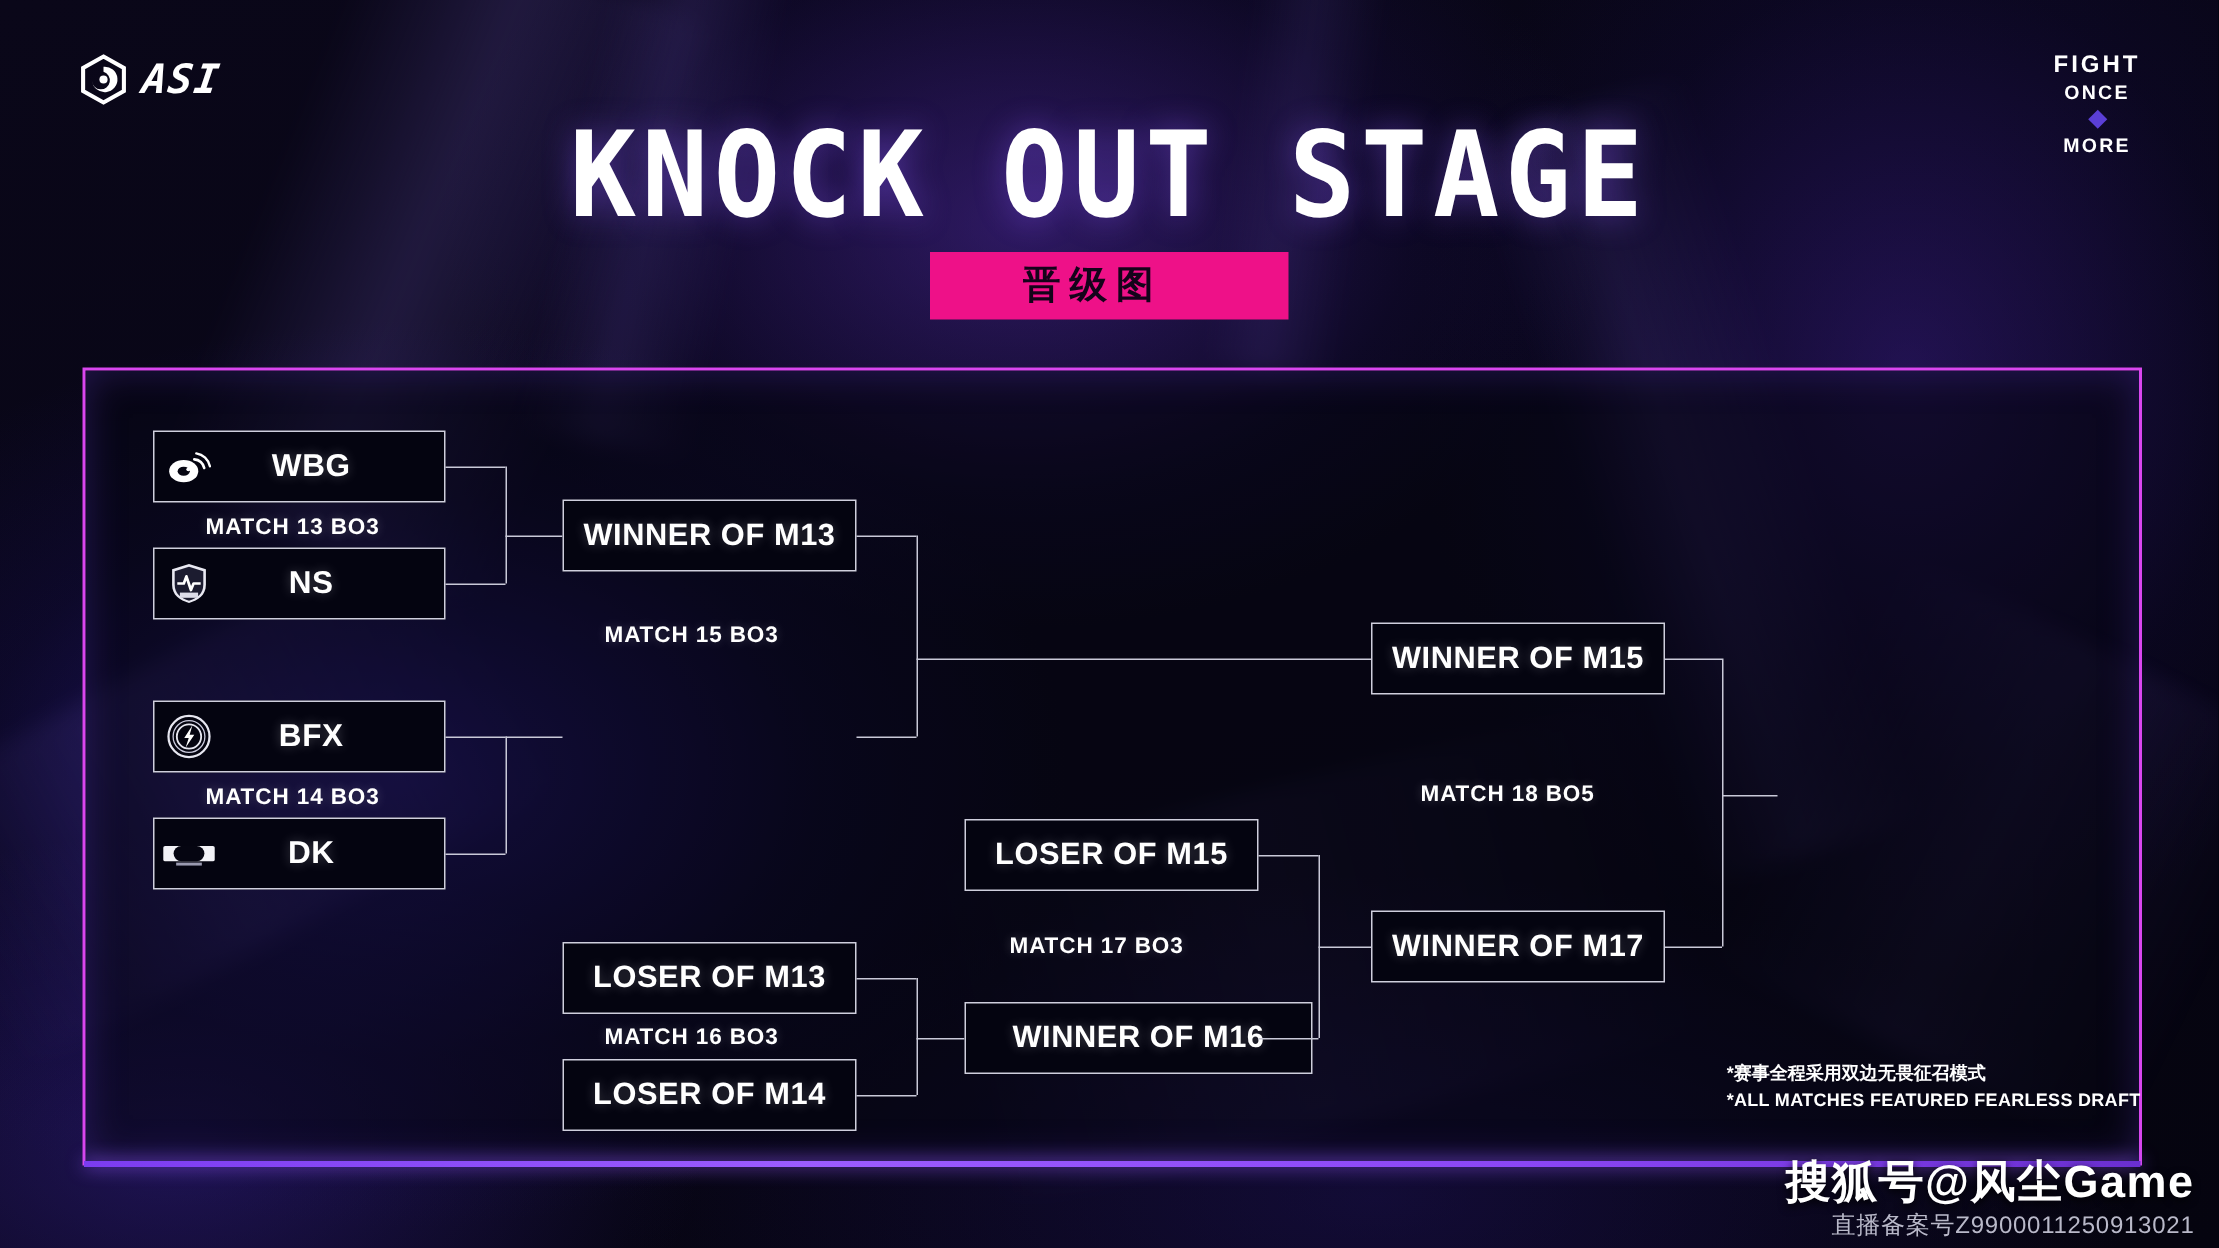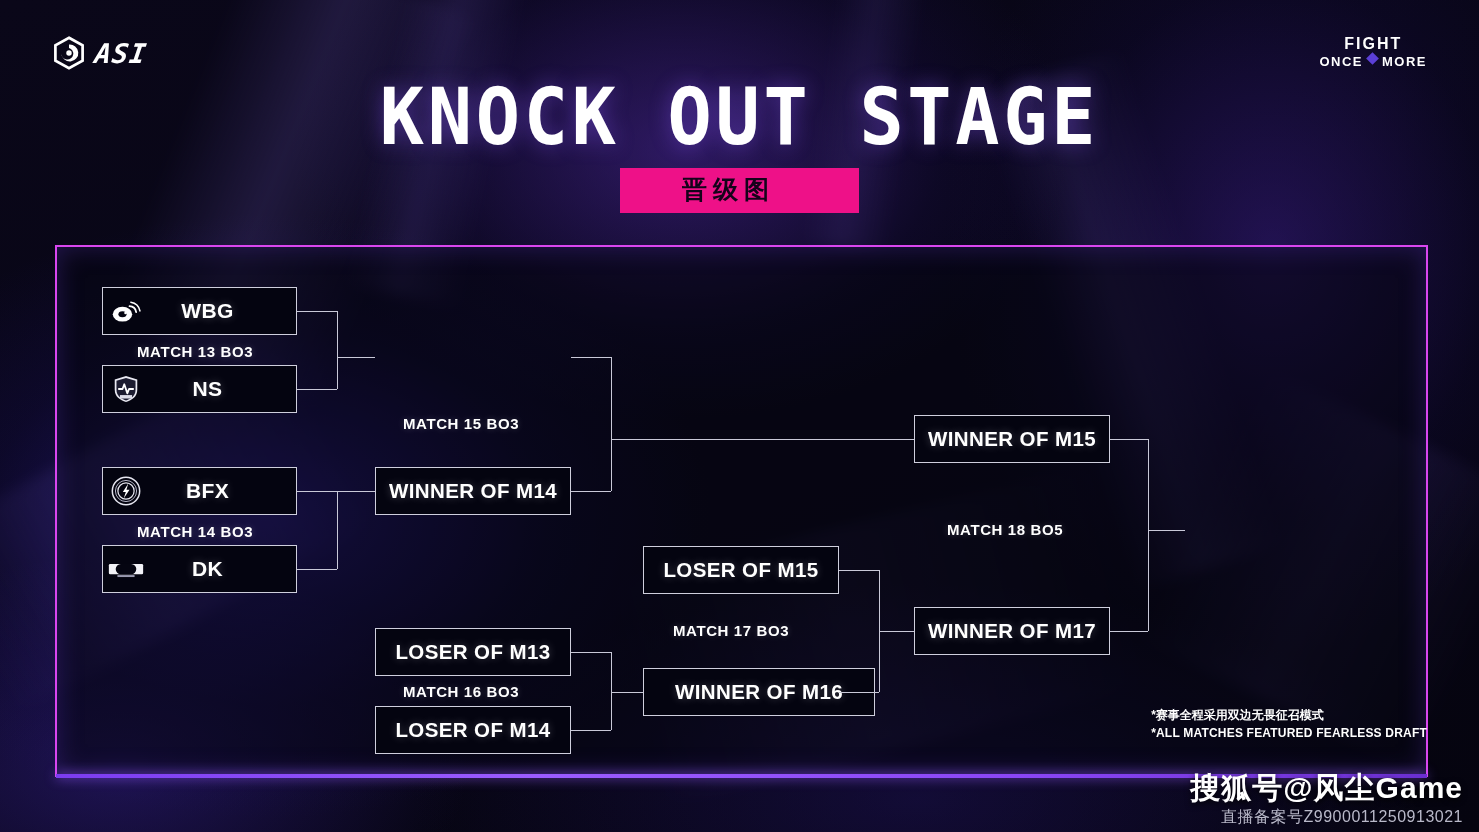--- a/index.html
+++ b/index.html
@@ -28,21 +28,21 @@
   .s7{left:820px;top:-30px;width:90px;height:280px;transform:rotate(8deg);opacity:.30;}
 
   
   #logo{position:absolute;left:52px;top:36px;display:flex;align-items:center;gap:9px;}
   .logo-mark{width:34px;height:34px;}
   .logo-text{font-size:27px;font-weight:bold;letter-spacing:1px;font-style:italic;
     font-family:"DejaVu Sans Mono",monospace;transform:skewX(-8deg);}
 
   #fight{position:absolute;right:52px;top:34px;text-align:center;line-height:1.25;}
   #fight .l1{font-size:16px;font-weight:bold;letter-spacing:2px;}
-  #fight .l2{font-size:13px;font-weight:bold;letter-spacing:1.5px;display:flex;gap:5px;justify-content:center;}
+  #fight .l2{font-size:13px;font-weight:bold;letter-spacing:1.5px;display:flex;align-items:center;gap:5px;justify-content:center;flex-direction:column;}
   .diamond{width:9px;height:9px;background:#5b3fd6;transform:rotate(45deg);display:inline-block;}
 
   #title{position:absolute;left:0;right:0;top:78px;text-align:center;
     font-size:79px;font-weight:bold;letter-spacing:4px;line-height:1;
     font-family:"DejaVu Sans Mono",monospace;transform:scaleX(0.93);
     text-shadow:0 0 22px rgba(140,90,255,.45);}
   #subtitle-wrap{position:absolute;left:0;right:0;top:168px;text-align:center;}
   #subtitle{display:inline-block;background:#ee1188;color:#14031a;
     font-size:25px;font-weight:bold;letter-spacing:6px;padding:5px 84px 7px 62px;
     font-family:"DejaVu Sans","Liberation Sans",sans-serif;}
@@ -178,26 +178,26 @@
   <div class="ln lnh" style="left:240px;top:64px;width:40px;"></div>
   <div class="ln lnh" style="left:240px;top:142px;width:40px;"></div>
   <div class="ln lnv" style="left:280px;top:64px;height:78px;"></div>
   <div class="ln lnh" style="left:280px;top:110px;width:38px;"></div>
 
   <div class="ln lnh" style="left:240px;top:244px;width:40px;"></div>
   <div class="ln lnh" style="left:240px;top:322px;width:40px;"></div>
   <div class="ln lnv" style="left:280px;top:244px;height:78px;"></div>
   <div class="ln lnh" style="left:280px;top:244px;width:38px;"></div>
 
+  <div class="box slot" style="left:318px;top:86px;width:196px;height:48px;">
+    <span class="lbl">WINNER OF M13</span>
+  </div>
 
   <div class="mlabel" style="left:346px;top:168px;">MATCH 15 BO3</div>
 
-  <div class="box slot" style="left:318px;top:220px;width:196px;height:48px;">
-    <span class="lbl">WINNER OF M14</span>
-  </div>
 
   <div class="ln lnh" style="left:514px;top:110px;width:40px;"></div>
   <div class="ln lnh" style="left:514px;top:244px;width:40px;"></div>
   <div class="ln lnv" style="left:554px;top:110px;height:134px;"></div>
   <div class="ln lnh" style="left:554px;top:192px;width:303px;"></div>
 
   <div class="box slot" style="left:857px;top:168px;width:196px;height:48px;">
     <span class="lbl">WINNER OF M15</span>
   </div>
 

